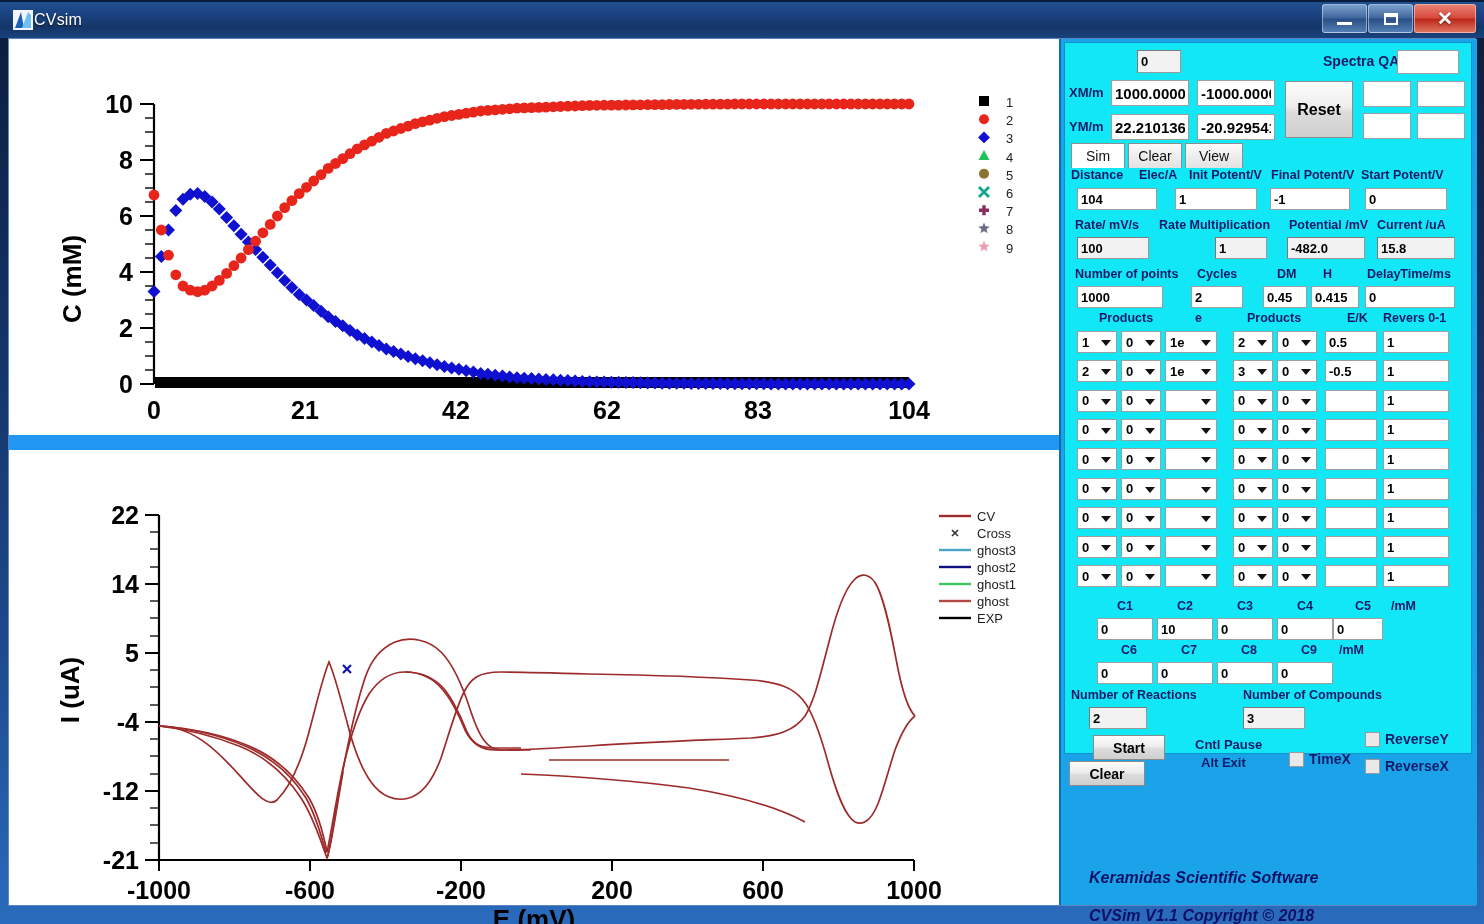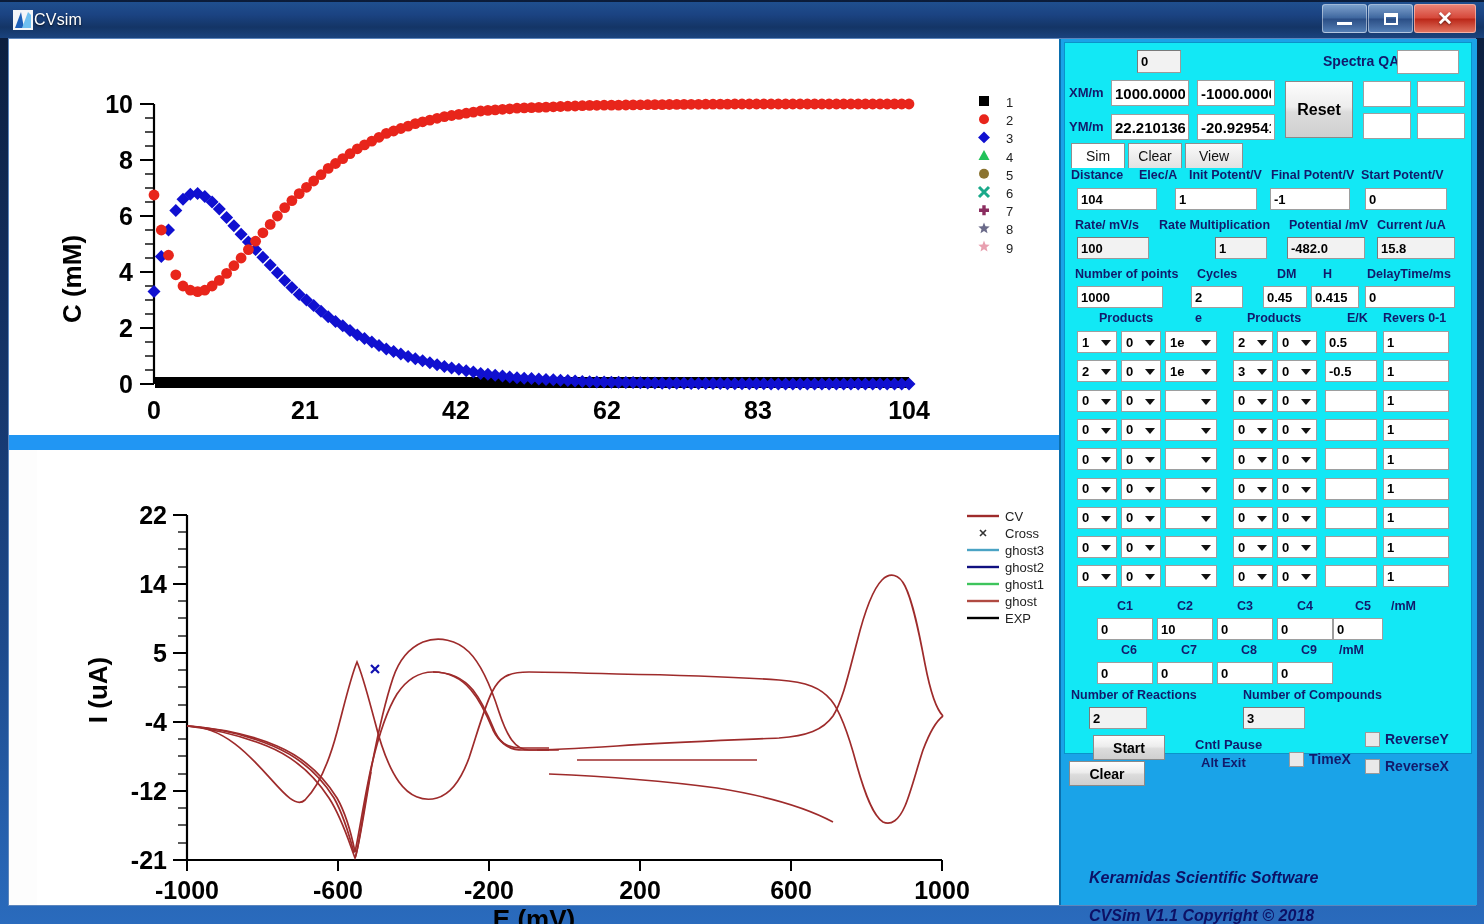--- a/index.html
+++ b/index.html
@@ -62,21 +62,21 @@
   #plots {
     position: absolute; left: 0; top: 0; width: 1050px; height: 866px;
     background: #fdfdfd;
   }
   #divider {
     position: absolute; left: 0; top: 396px; width: 1050px; height: 15px;
     background: #2196f3;
   }
   .plot { position: absolute; background: #ffffff; }
   #plot-top { left: 0; top: 0; width: 1050px; height: 396px; }
-  #plot-bottom { left: 0; top: 411px; width: 1050px; height: 337px; margin-left: 28px; }
+  #plot-bottom { left: 0; top: 411px; width: 1050px; height: 337px; }
   .plot svg { display: block; }
 
   
   #panel {
     position: absolute; left: 1050px; top: 0;
     width: 418px; height: 866px;
     background: #1aa3e8;
     border-left: 2px solid #0a6fae;
   }
   #panel-inner {

